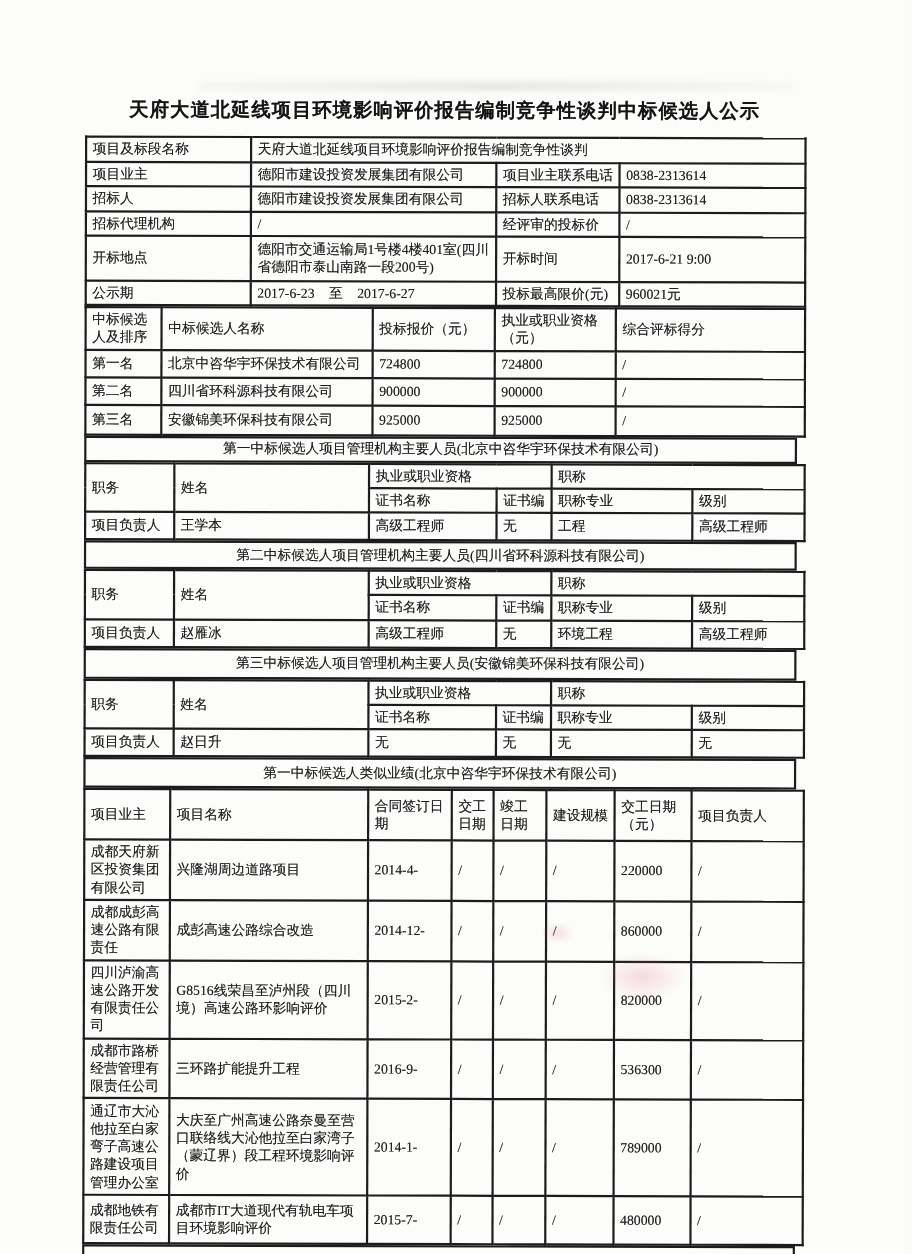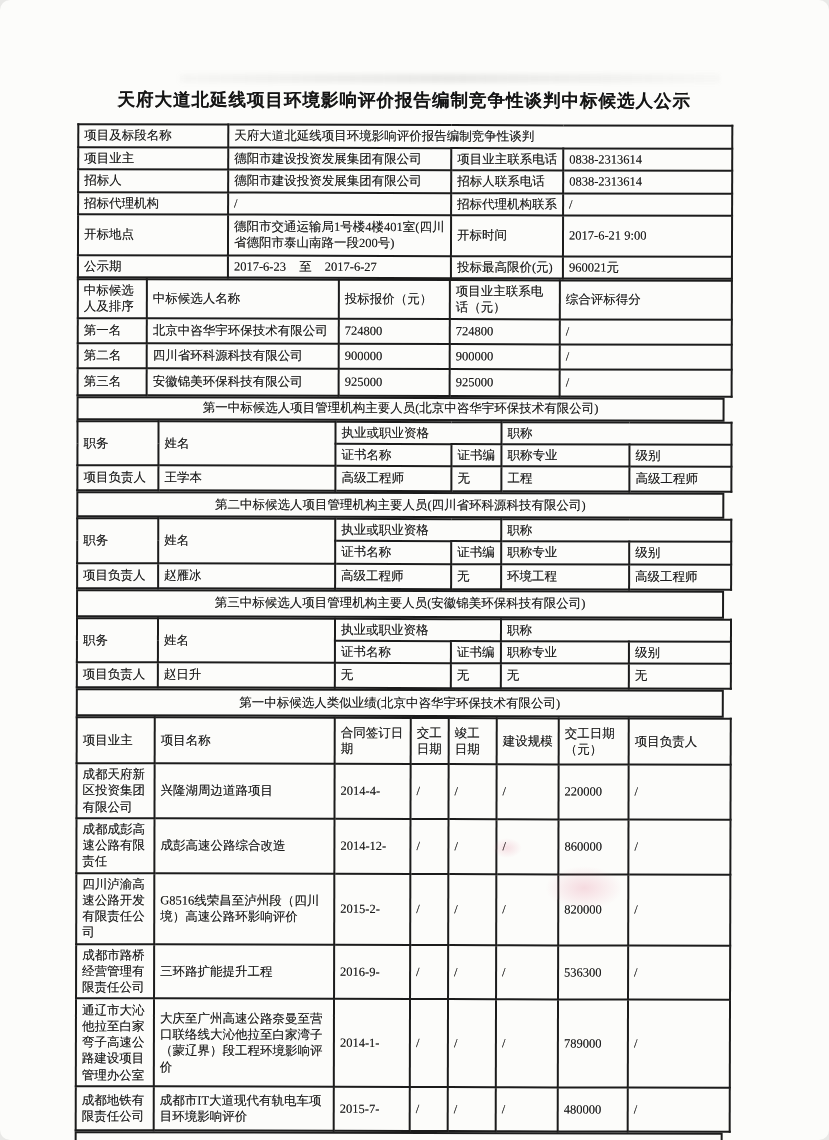--- a/index.html
+++ b/index.html
@@ -4,21 +4,20 @@
 <style>
   html,body{margin:0;padding:0;}
   body{background:#e9e9e7;}
   .page{
     position:relative;
     width:829px;height:1140px;
     background:#fcfcfa;
     overflow:hidden;
     font-family:"Liberation Serif","DejaVu Serif",serif;
     color:#1d1d1d;
-    border-radius:10px;
   }
   .doc{
     position:absolute;left:76px;top:88px;width:654px;
     transform:rotate(0.15deg);
     text-shadow:0 0 0.5px rgba(25,25,25,.55);
   }
   .doc-title{
     margin:0 0 12px 0;
     width:654px;
     font-family:"Liberation Sans","DejaVu Sans",sans-serif;
@@ -81,21 +80,21 @@
         </tr>
         <tr style="height:22px">
           <td>招标人</td>
           <td>德阳市建设投资发展集团有限公司</td>
           <td>招标人联系电话</td>
           <td>0838-2313614</td>
         </tr>
         <tr style="height:22px">
           <td>招标代理机构</td>
           <td class="c">/</td>
-          <td>招标代理机构联系</td>
+          <td>经评审的投标价</td>
           <td class="c">/</td>
         </tr>
         <tr style="height:41px">
           <td>开标地点</td>
           <td>德阳市交通运输局1号楼4楼401室(四川省德阳市泰山南路一段200号)</td>
           <td>开标时间</td>
           <td>2017-6-21 9:00</td>
         </tr>
         <tr style="height:22px">
           <td>公示期</td>
@@ -112,21 +111,21 @@
           <col style="width:192px">
           <col style="width:111px">
           <col style="width:110px">
           <col style="width:172px">
         </colgroup>
       <tbody>
         <tr style="height:31px">
           <td>中标候选人及排序</td>
           <td>中标候选人名称</td>
           <td>投标报价（元）</td>
-          <td>项目业主联系电话（元）</td>
+          <td>执业或职业资格（元）</td>
           <td>综合评标得分</td>
         </tr>
         <tr style="height:25px">
           <td>第一名</td>
           <td>北京中咨华宇环保技术有限公司</td>
           <td class="c">724800</td>
           <td class="c">724800</td>
           <td class="c">/</td>
         </tr>
         <tr style="height:25px">

